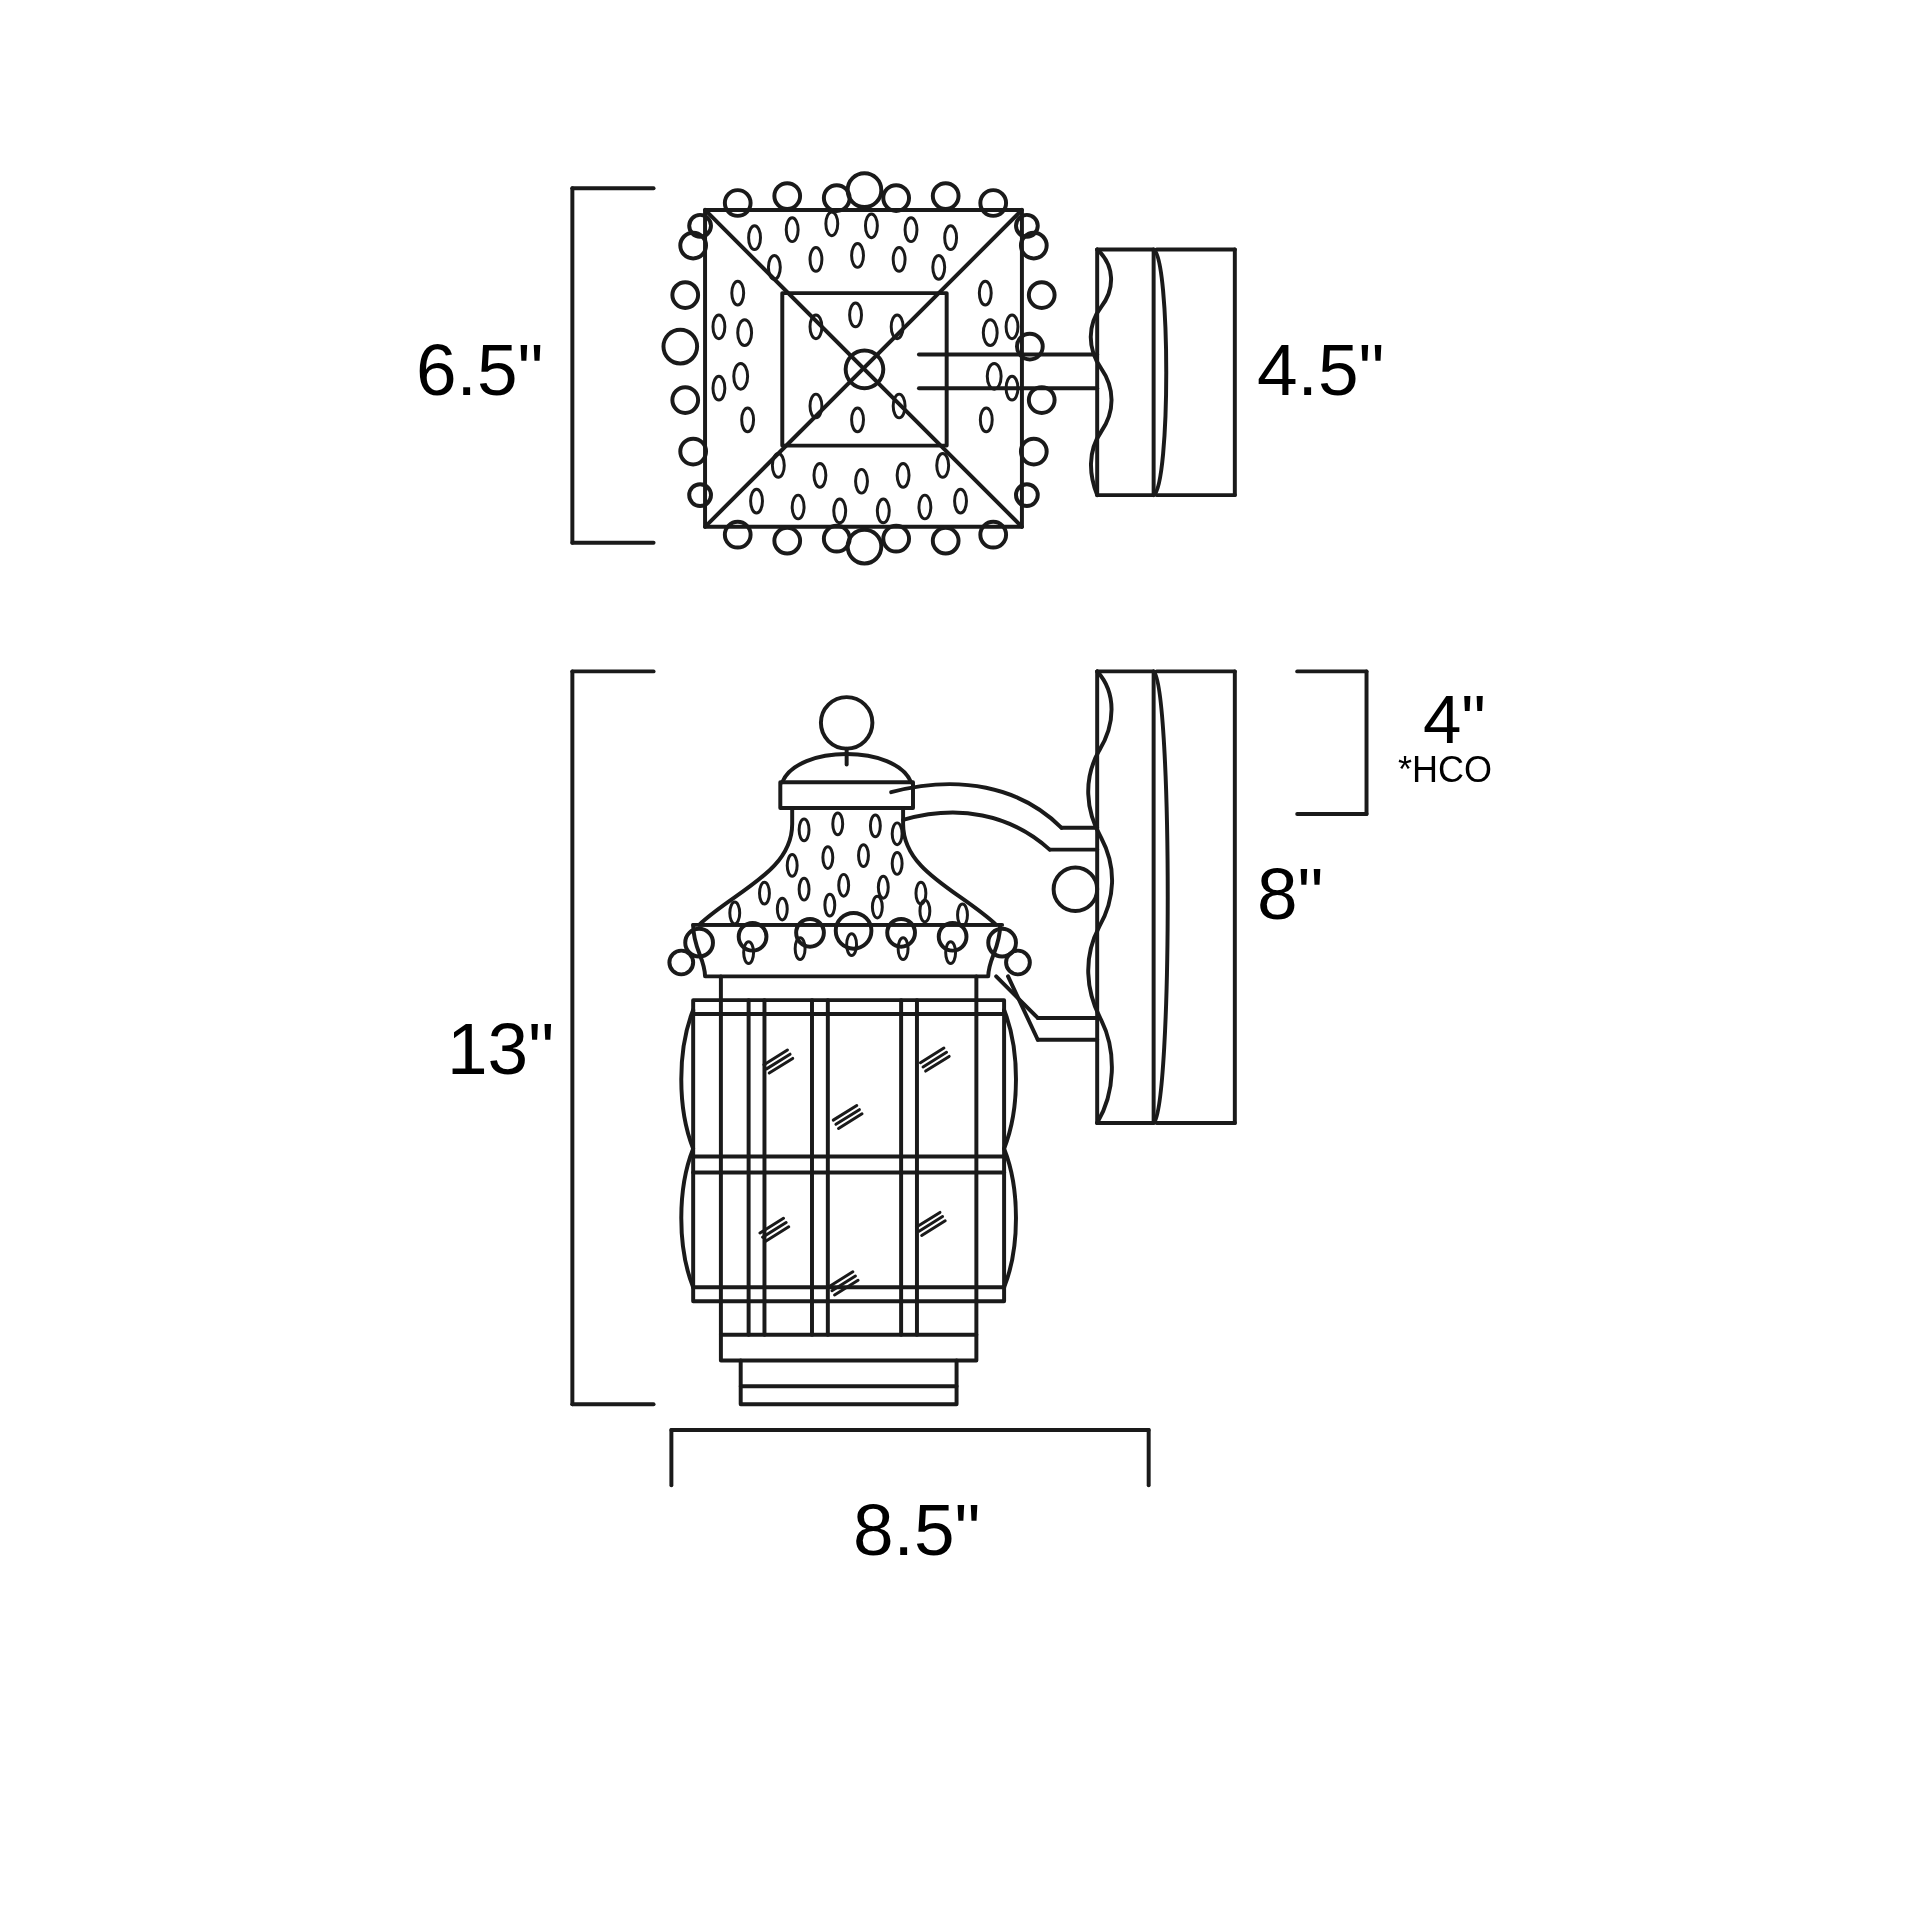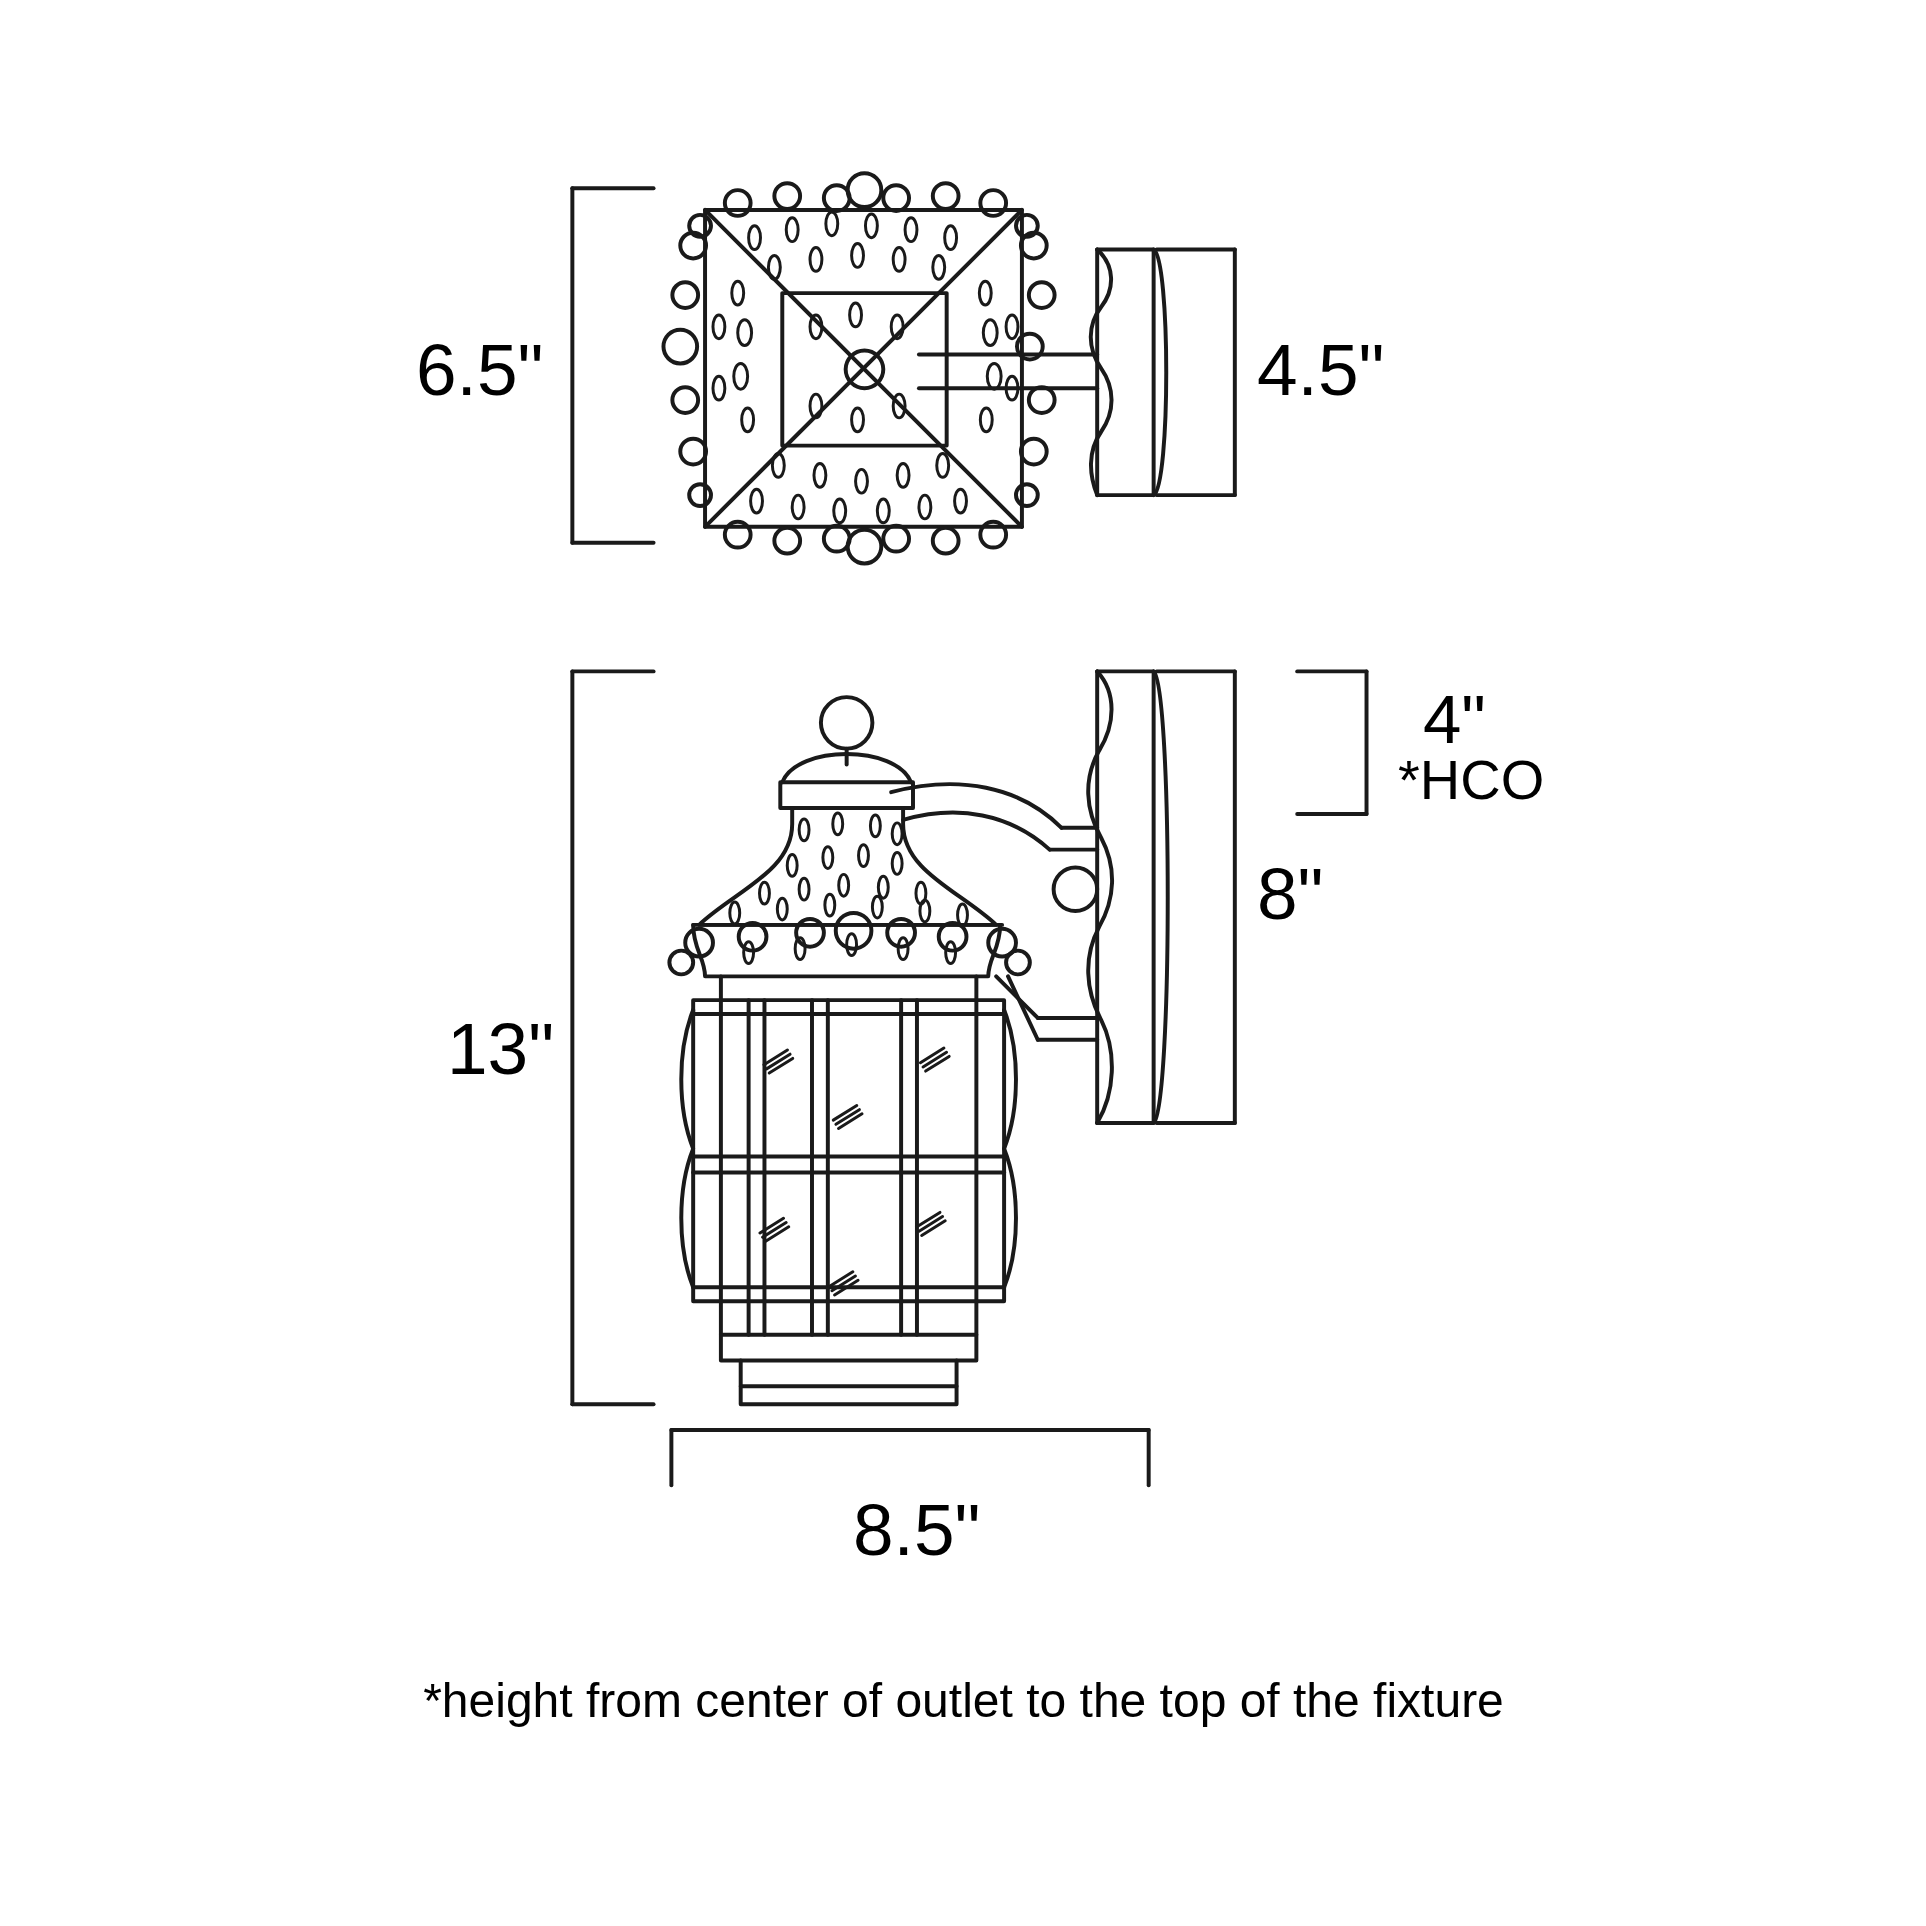--- a/index.html
+++ b/index.html
@@ -39,21 +39,21 @@
     font-size: 73px;
   }
   #label-hco {
     left: 1423px;
     top: 685px;
     font-size: 69px;
   }
   #label-hco-note {
     left: 1398px;
     top: 752px;
-    font-size: 56px;
+    font-size: 36px;
   }
   #label-side-depth {
     left: 1257px;
     top: 857px;
     font-size: 73px;
   }
   #label-side-height {
     left: 447px;
     top: 1012px;
     font-size: 73px;
@@ -369,15 +369,14 @@
   </svg>
 
   <div class="dim-label" id="label-top-height">6.5"</div>
   <div class="dim-label" id="label-top-depth">4.5"</div>
   <div class="dim-label" id="label-hco">4"</div>
   <div class="dim-label" id="label-hco-note">*HCO</div>
   <div class="dim-label" id="label-side-depth">8"</div>
   <div class="dim-label" id="label-side-height">13"</div>
   <div class="dim-label" id="label-width">8.5"</div>
 
-  <div id="footnote">*height from center of outlet to the top of the fixture</div>
 </div>
 
 
 </body></html>

